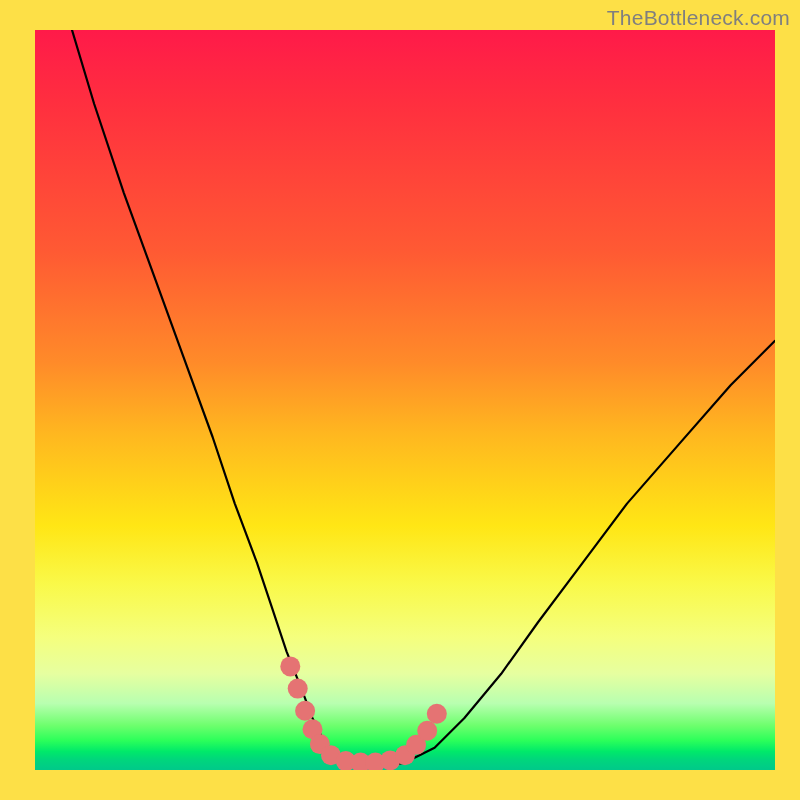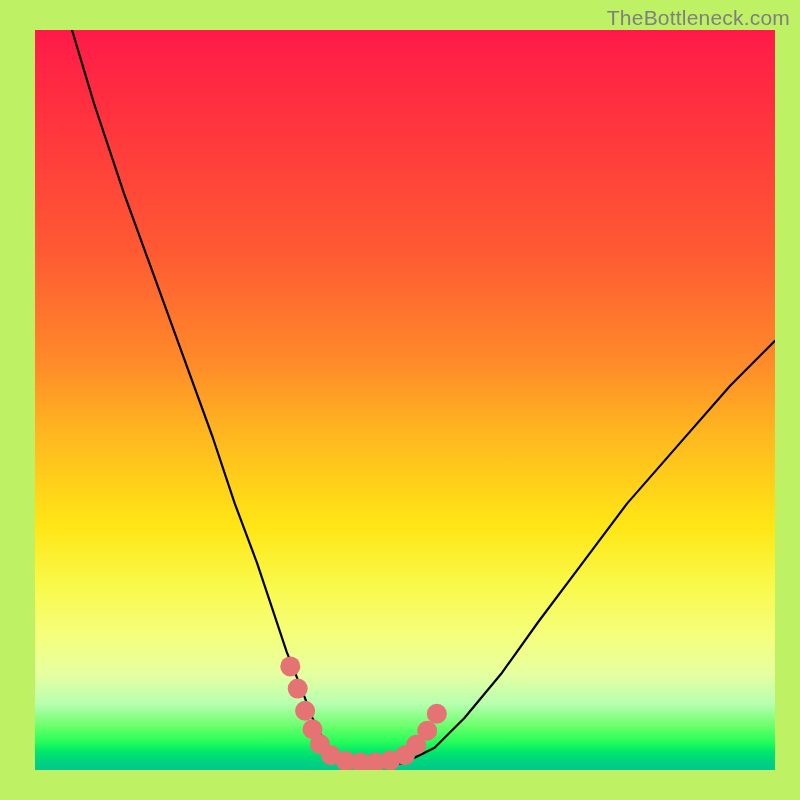--- a/index.html
+++ b/index.html
@@ -10,21 +10,21 @@
     background: #000;
     overflow: hidden;
     font-family: Arial, Helvetica, sans-serif;
   }
   .frame {
     position: absolute;
     left: 0;
     top: 0;
     width: 800px;
     height: 800px;
-    background: #bef264;
+    background: #fde047;
   }
   .plot {
     position: absolute;
     left: 35px;
     top: 30px;
     width: 740px;
     height: 740px;
     
     background: linear-gradient(
       to bottom,

